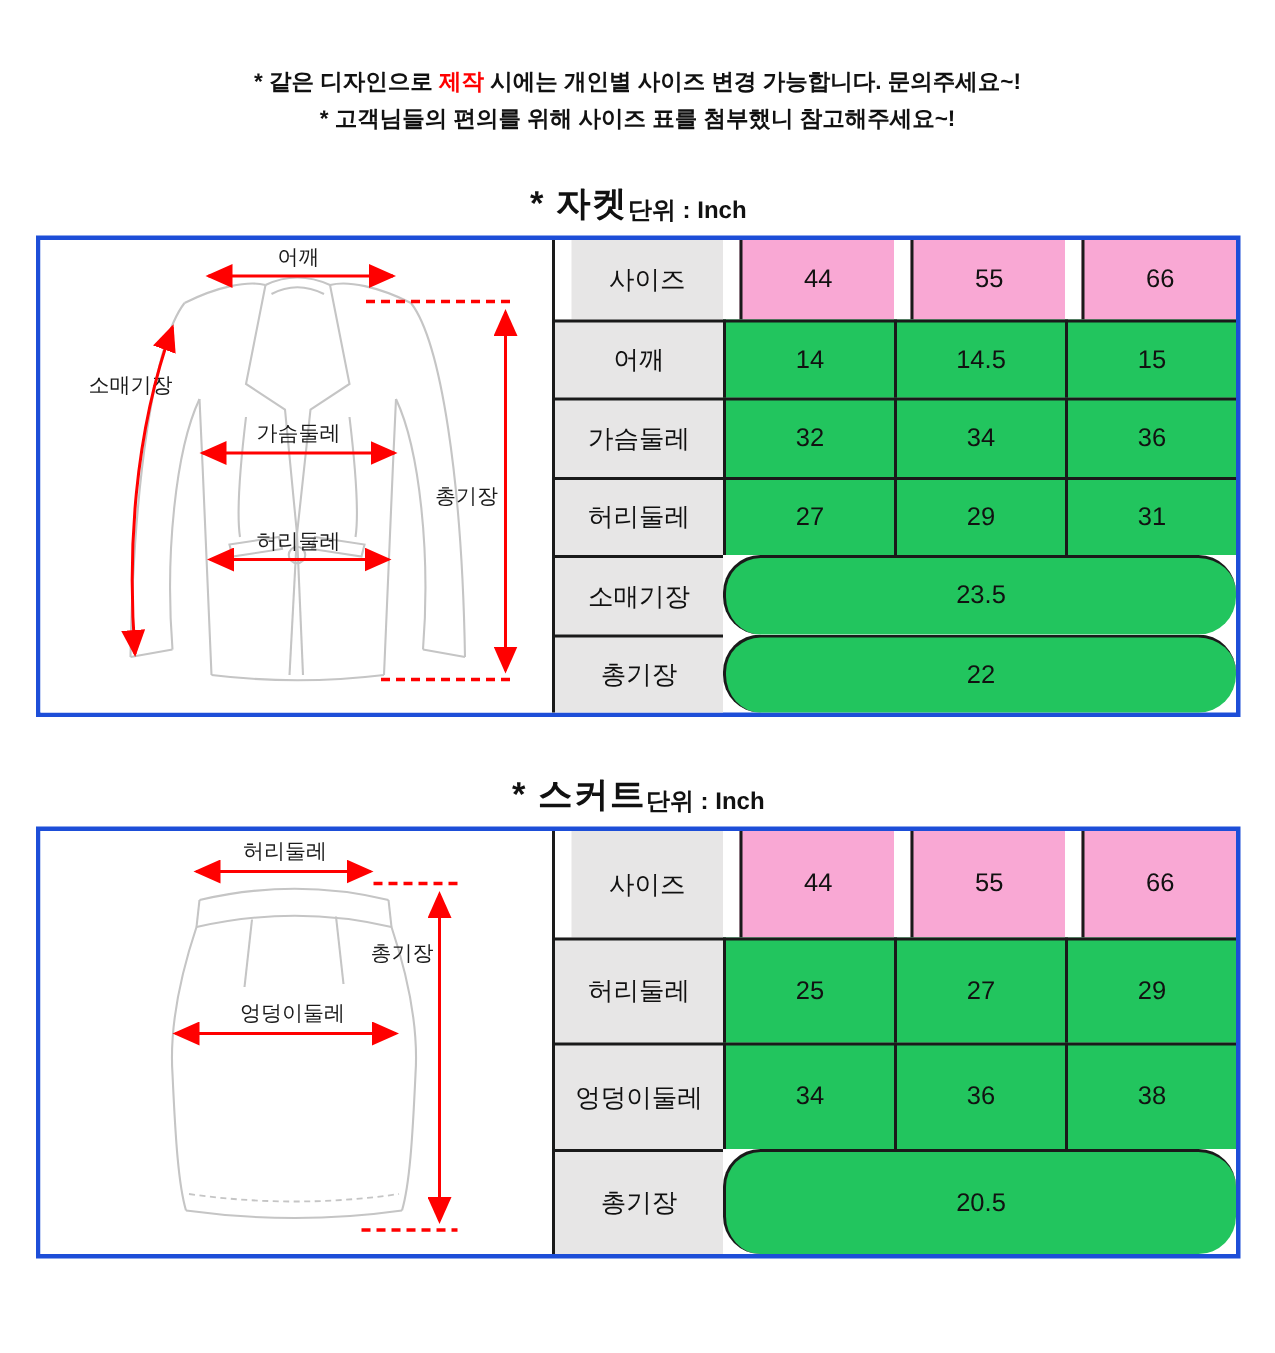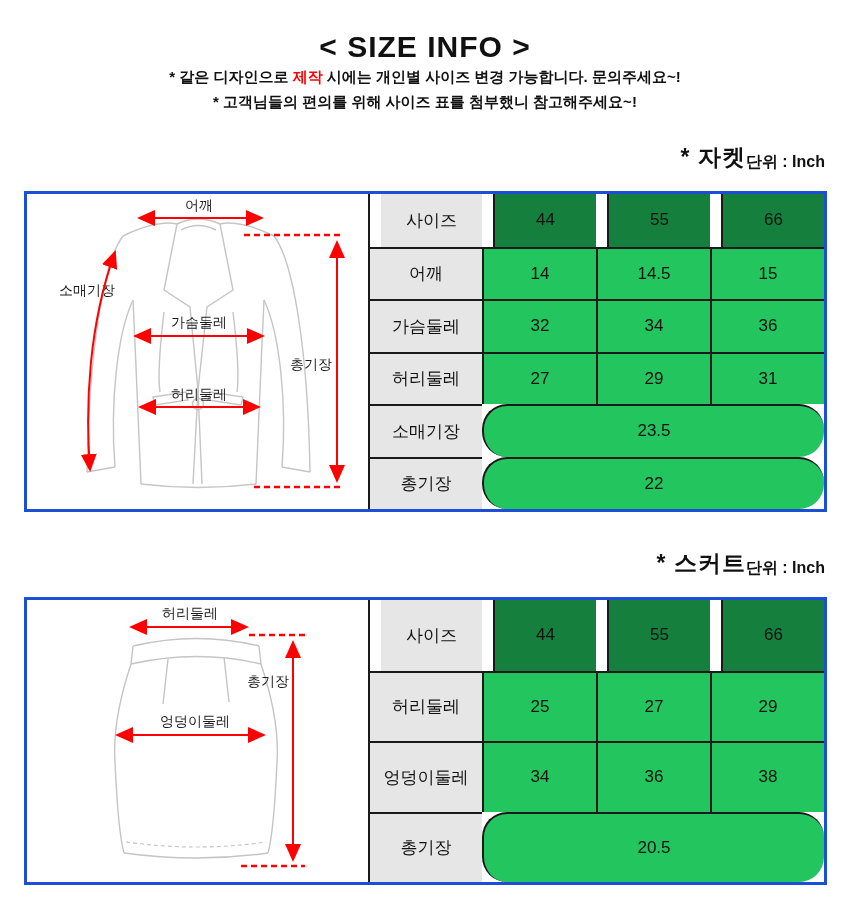--- a/index.html
+++ b/index.html
@@ -10,56 +10,55 @@
   }
   .top { padding-top:30px; text-align:center; }
   .main-title { font-size:30px; font-weight:600; letter-spacing:1px; color:#111; }
   .note { font-size:15px; font-weight:700; line-height:25px; color:#111; }
   .note:first-of-type { margin-top:12px; }
   .red { color:#ff0000; }
 
   .section { width:803px; margin:0 auto 0 24px; }
   .section.jacket { margin-top:28px; }
   .section.skirt  { margin-top:36px; }
-  .section-head { display:flex; justify-content:flex-end; align-items:flex-end; padding:0 2px 18px 2px; }
+  .section-head { display:flex; justify-content:center; align-items:flex-end; padding:0 2px 6px 2px; }
   .section-title { font-size:23px; font-weight:700; letter-spacing:1px; }
   .underlined { text-decoration-thickness:2px; text-underline-offset:4px; }
   .unit { font-size:16px; font-weight:600; }
 
   .size-box { display:flex; border:3px solid #1d4ed8; background:#fff; }
   .size-box.jacket-box { height:321px; }
   .size-box.skirt-box  { height:288px; }
   .drawing-cell { width:343px; border-right:2px solid #1a1a1a; position:relative; background:#fff; }
   .drawing-cell svg { display:block; width:100%; height:100%; }
 
   .grid-table { flex:1; display:grid; grid-template-columns:112px 1fr 1fr 1fr; grid-auto-rows:1fr; }
   .cell {
     display:flex; align-items:center; justify-content:center;
     font-size:17px; font-weight:500; color:#111;
     border-left:2px solid #1a1a1a; border-top:2px solid #1a1a1a;
     background:#22c55e;
   }
   .cell.first-col { border-left:none; background:#e7e6e6; }
   .cell.first-row { border-top:none;margin-left:11px; }
-  .cell.pink { background:#15803d; }
+  .cell.pink { background:#f9a8d4; }
   .cell.span3 { grid-column:span 3;border-radius:25px; }
 
   svg text { font-family:"Liberation Sans", sans-serif; font-size:14px; fill:#1a1a1a; }
   .outline { stroke:#c5c5c5; stroke-width:1.4; fill:none; }
   .outline-dash { stroke:#c5c5c5; stroke-width:1.2; fill:none; stroke-dasharray:4 3; }
   .arrow { stroke:#ff0000; stroke-width:2; fill:none; }
   .rdash { stroke:#ff0000; stroke-width:2.4; fill:none; stroke-dasharray:6 4; }
 </style>
 </head>
 <body>
 
 <div class="page">
 
   <div class="top">
-    <div class="main-title">&lt; SIZE INFO &gt;</div>
     <div class="note"><span>* 같은 디자인으로 </span><span class="red">제작</span><span> 시에는 개인별 사이즈 변경 가능합니다. 문의주세요~!</span></div>
     <div class="note">* 고객님들의 편의를 위해 사이즈 표를 첨부했니 참고해주세요~!</div>
   </div>
 
   <div class="section jacket">
     <div class="section-head">
       <div class="section-title"><span>*</span> <span>자켓</span></div>
       <div class="unit">단위 : Inch</div>
     </div>
 

